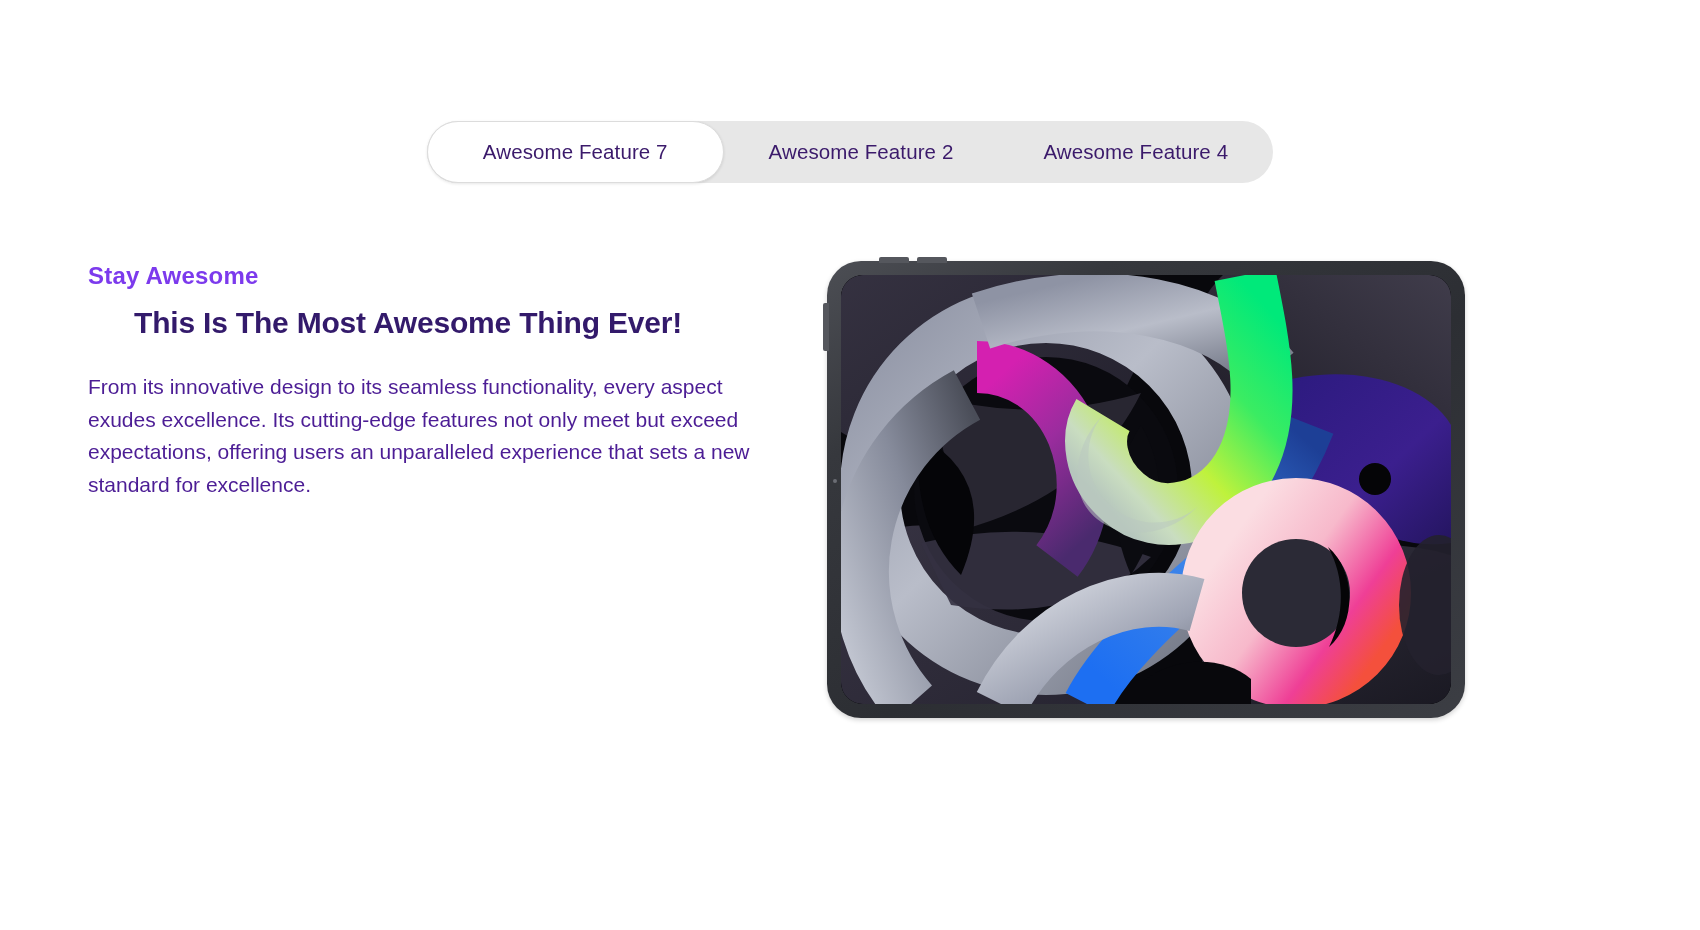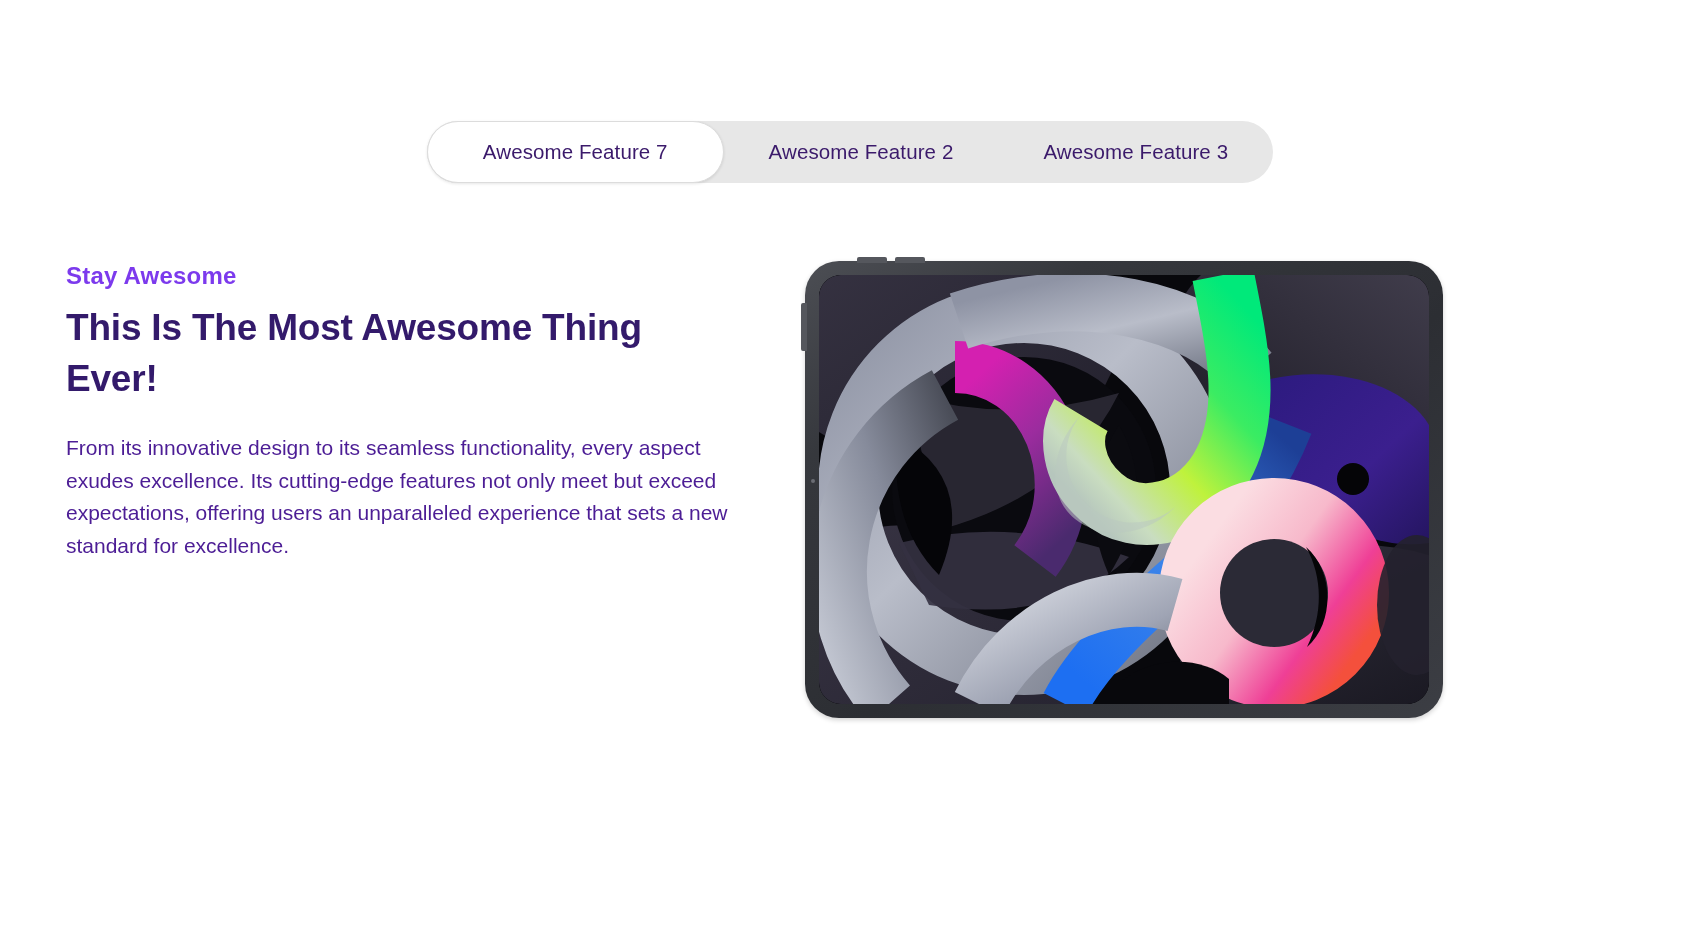--- a/index.html
+++ b/index.html
@@ -69,38 +69,40 @@
     width: 1700px;
     height: 520px;
     display: flex;
     align-items: flex-start;
   }
 
   .left-col {
     width: 790px;
     padding-left: 66px;
     padding-top: 14px;
+    margin-left: 22px;
   }
 
   .eyebrow {
     font-size: 24px;
     font-weight: 700;
     color: #7c3aed;
     letter-spacing: 0.2px;
     margin-bottom: 12px;
   }
 
   .headline {
-    font-size: 37px;
+    font-size: 30px;
     font-weight: 700;
     color: #331a6b;
     line-height: 1.38;
     letter-spacing: -0.2px;
     max-width: 640px;
     margin-bottom: 28px;
+    text-align: center;
   }
 
   .body-copy {
     font-size: 21px;
     font-weight: 400;
     color: #4c1d95;
     line-height: 1.55;
     max-width: 672px;
   }
 
@@ -172,21 +174,21 @@
 
   <div class="tabbar-wrap">
     <div class="tabbar">
       <div class="tab active">
         <span>Awesome Feature 7</span>
       </div>
       <div class="tab">
         <span>Awesome Feature 2</span>
       </div>
       <div class="tab">
-        <span>Awesome Feature 3</span>
+        <span>Awesome Feature 4</span>
       </div>
     </div>
   </div>
 
   <div class="content">
 
     <div class="left-col">
       <div class="eyebrow">Stay Awesome</div>
       <h1 class="headline">This Is The Most Awesome Thing Ever!</h1>
       <p class="body-copy">From its innovative design to its seamless functionality, every aspect exudes excellence. Its cutting-edge features not only meet but exceed expectations, offering users an unparalleled experience that sets a new standard for excellence.</p>

